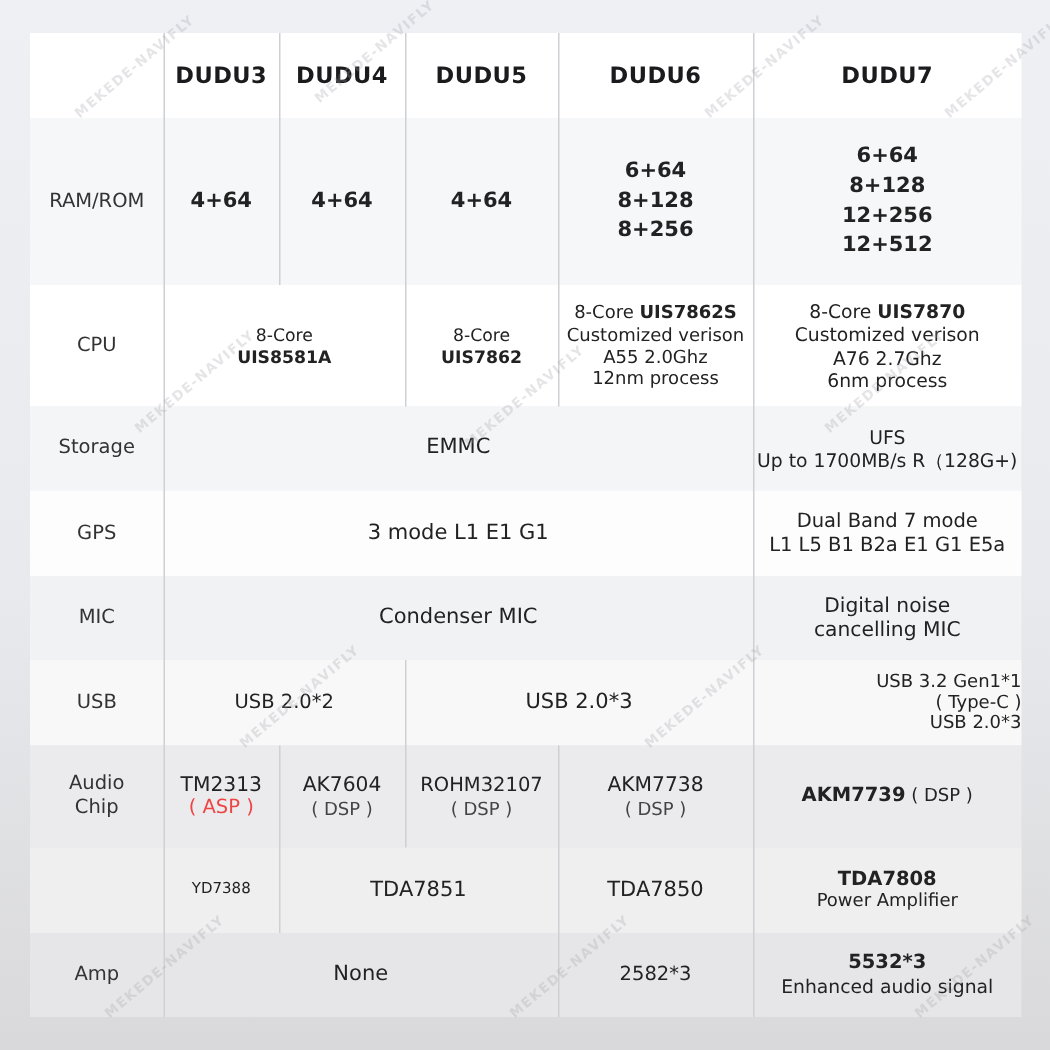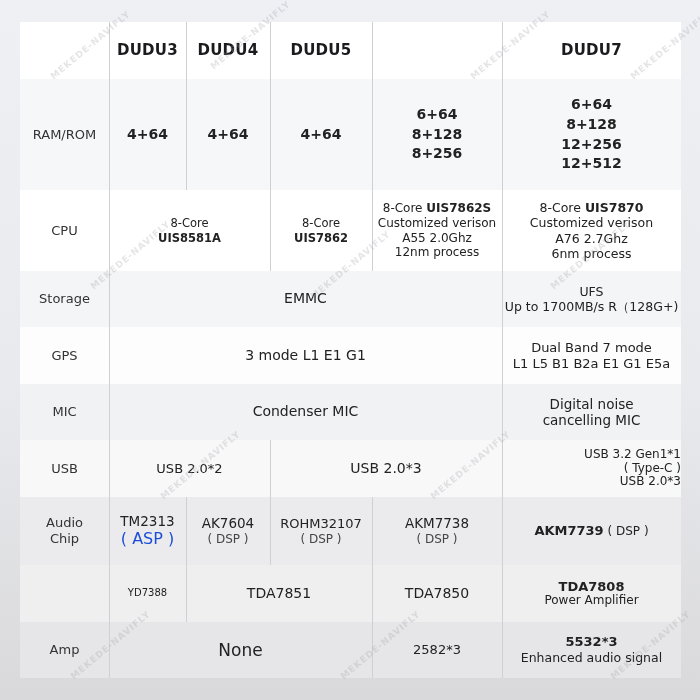--- a/index.html
+++ b/index.html
@@ -66,20 +66,21 @@
   <div class="vline" style="left:250px;top:418px;height:125px;"></div>
 
   <div class="vline" style="left:352px;top:0;height:249px;"></div>
   <div class="vline" style="left:352px;top:475px;height:181px;"></div>
 
   <div class="vline" style="left:482px;top:0;height:656px;"></div>
 
   <div class="cell hdr" style="left:89px;top:0;width:77px;height:57px;">DUDU3</div>
   <div class="cell hdr" style="left:166px;top:0;width:84px;height:57px;">DUDU4</div>
   <div class="cell hdr" style="left:250px;top:0;width:102px;height:57px;">DUDU5</div>
+  <div class="cell hdr" style="left:352px;top:0;width:130px;height:57px;">DUDU6</div>
   <div class="cell hdr" style="left:482px;top:0;width:179px;height:57px;">DUDU7</div>
 
   <div class="cell lbl" style="left:0;top:57px;width:89px;height:111px;">RAM/ROM</div>
   <div class="cell ram" style="left:89px;top:57px;width:77px;height:111px;">4+64</div>
   <div class="cell ram" style="left:166px;top:57px;width:84px;height:111px;">4+64</div>
   <div class="cell ram" style="left:250px;top:57px;width:102px;height:111px;">4+64</div>
   <div class="cell ram" style="left:352px;top:57px;width:130px;height:111px;">
     <span>6+64</span>
     <span>8+128</span>
     <span>8+256</span>
@@ -142,21 +143,21 @@
     <span>( Type-C )</span>
     <span>USB 2.0*3</span>
   </div>
 
   <div class="cell lbl" style="left:0;top:475px;width:89px;height:68px;">
     <span>Audio</span>
     <span>Chip</span>
   </div>
   <div class="cell" style="left:89px;top:475px;width:77px;height:68px;font-size:13.5px;">
     <span>TM2313</span>
-    <span style="font-size:16px;color:#1d4ed8;">( ASP )</span>
+    <span style="font-size:13px;color:#ef4444;">( ASP )</span>
   </div>
   <div class="cell" style="left:166px;top:475px;width:84px;height:68px;font-size:13.5px;">
     <span>AK7604</span>
     <span style="font-size:12px;color:#444;">( DSP )</span>
   </div>
   <div class="cell" style="left:250px;top:475px;width:102px;height:68px;font-size:13px;">
     <span>ROHM32107</span>
     <span style="font-size:12px;color:#444;">( DSP )</span>
   </div>
   <div class="cell" style="left:352px;top:475px;width:130px;height:68px;font-size:13.5px;">
@@ -169,21 +170,21 @@
 
   <div class="cell" style="left:89px;top:543px;width:77px;height:57px;font-size:10px;">YD7388</div>
   <div class="cell" style="left:166px;top:543px;width:186px;height:57px;font-size:14px;">TDA7851</div>
   <div class="cell" style="left:352px;top:543px;width:130px;height:57px;font-size:14px;">TDA7850</div>
   <div class="cell" style="left:482px;top:543px;width:179px;height:57px;font-size:12px;line-height:1.12;">
     <span class="bold" style="font-size:13px;">TDA7808</span>
     <span>Power Amplifier</span>
   </div>
 
   <div class="cell lbl" style="left:0;top:600px;width:89px;height:56px;">Amp</div>
-  <div class="cell" style="left:89px;top:600px;width:263px;height:56px;font-size:17px;">None</div>
+  <div class="cell" style="left:89px;top:600px;width:263px;height:56px;font-size:14px;">None</div>
   <div class="cell" style="left:352px;top:600px;width:130px;height:56px;font-size:13px;">2582*3</div>
   <div class="cell" style="left:482px;top:600px;width:179px;height:56px;font-size:12.5px;">
     <span class="bold" style="font-size:13px;">5532*3</span>
     <span>Enhanced audio signal</span>
   </div>
 </div>
 
 <div class="watermark" style="left:40px;top:40px;">MEKEDE-NAVIFLY</div>
 <div class="watermark" style="left:200px;top:30px;">MEKEDE-NAVIFLY</div>
 <div class="watermark" style="left:460px;top:40px;">MEKEDE-NAVIFLY</div>

